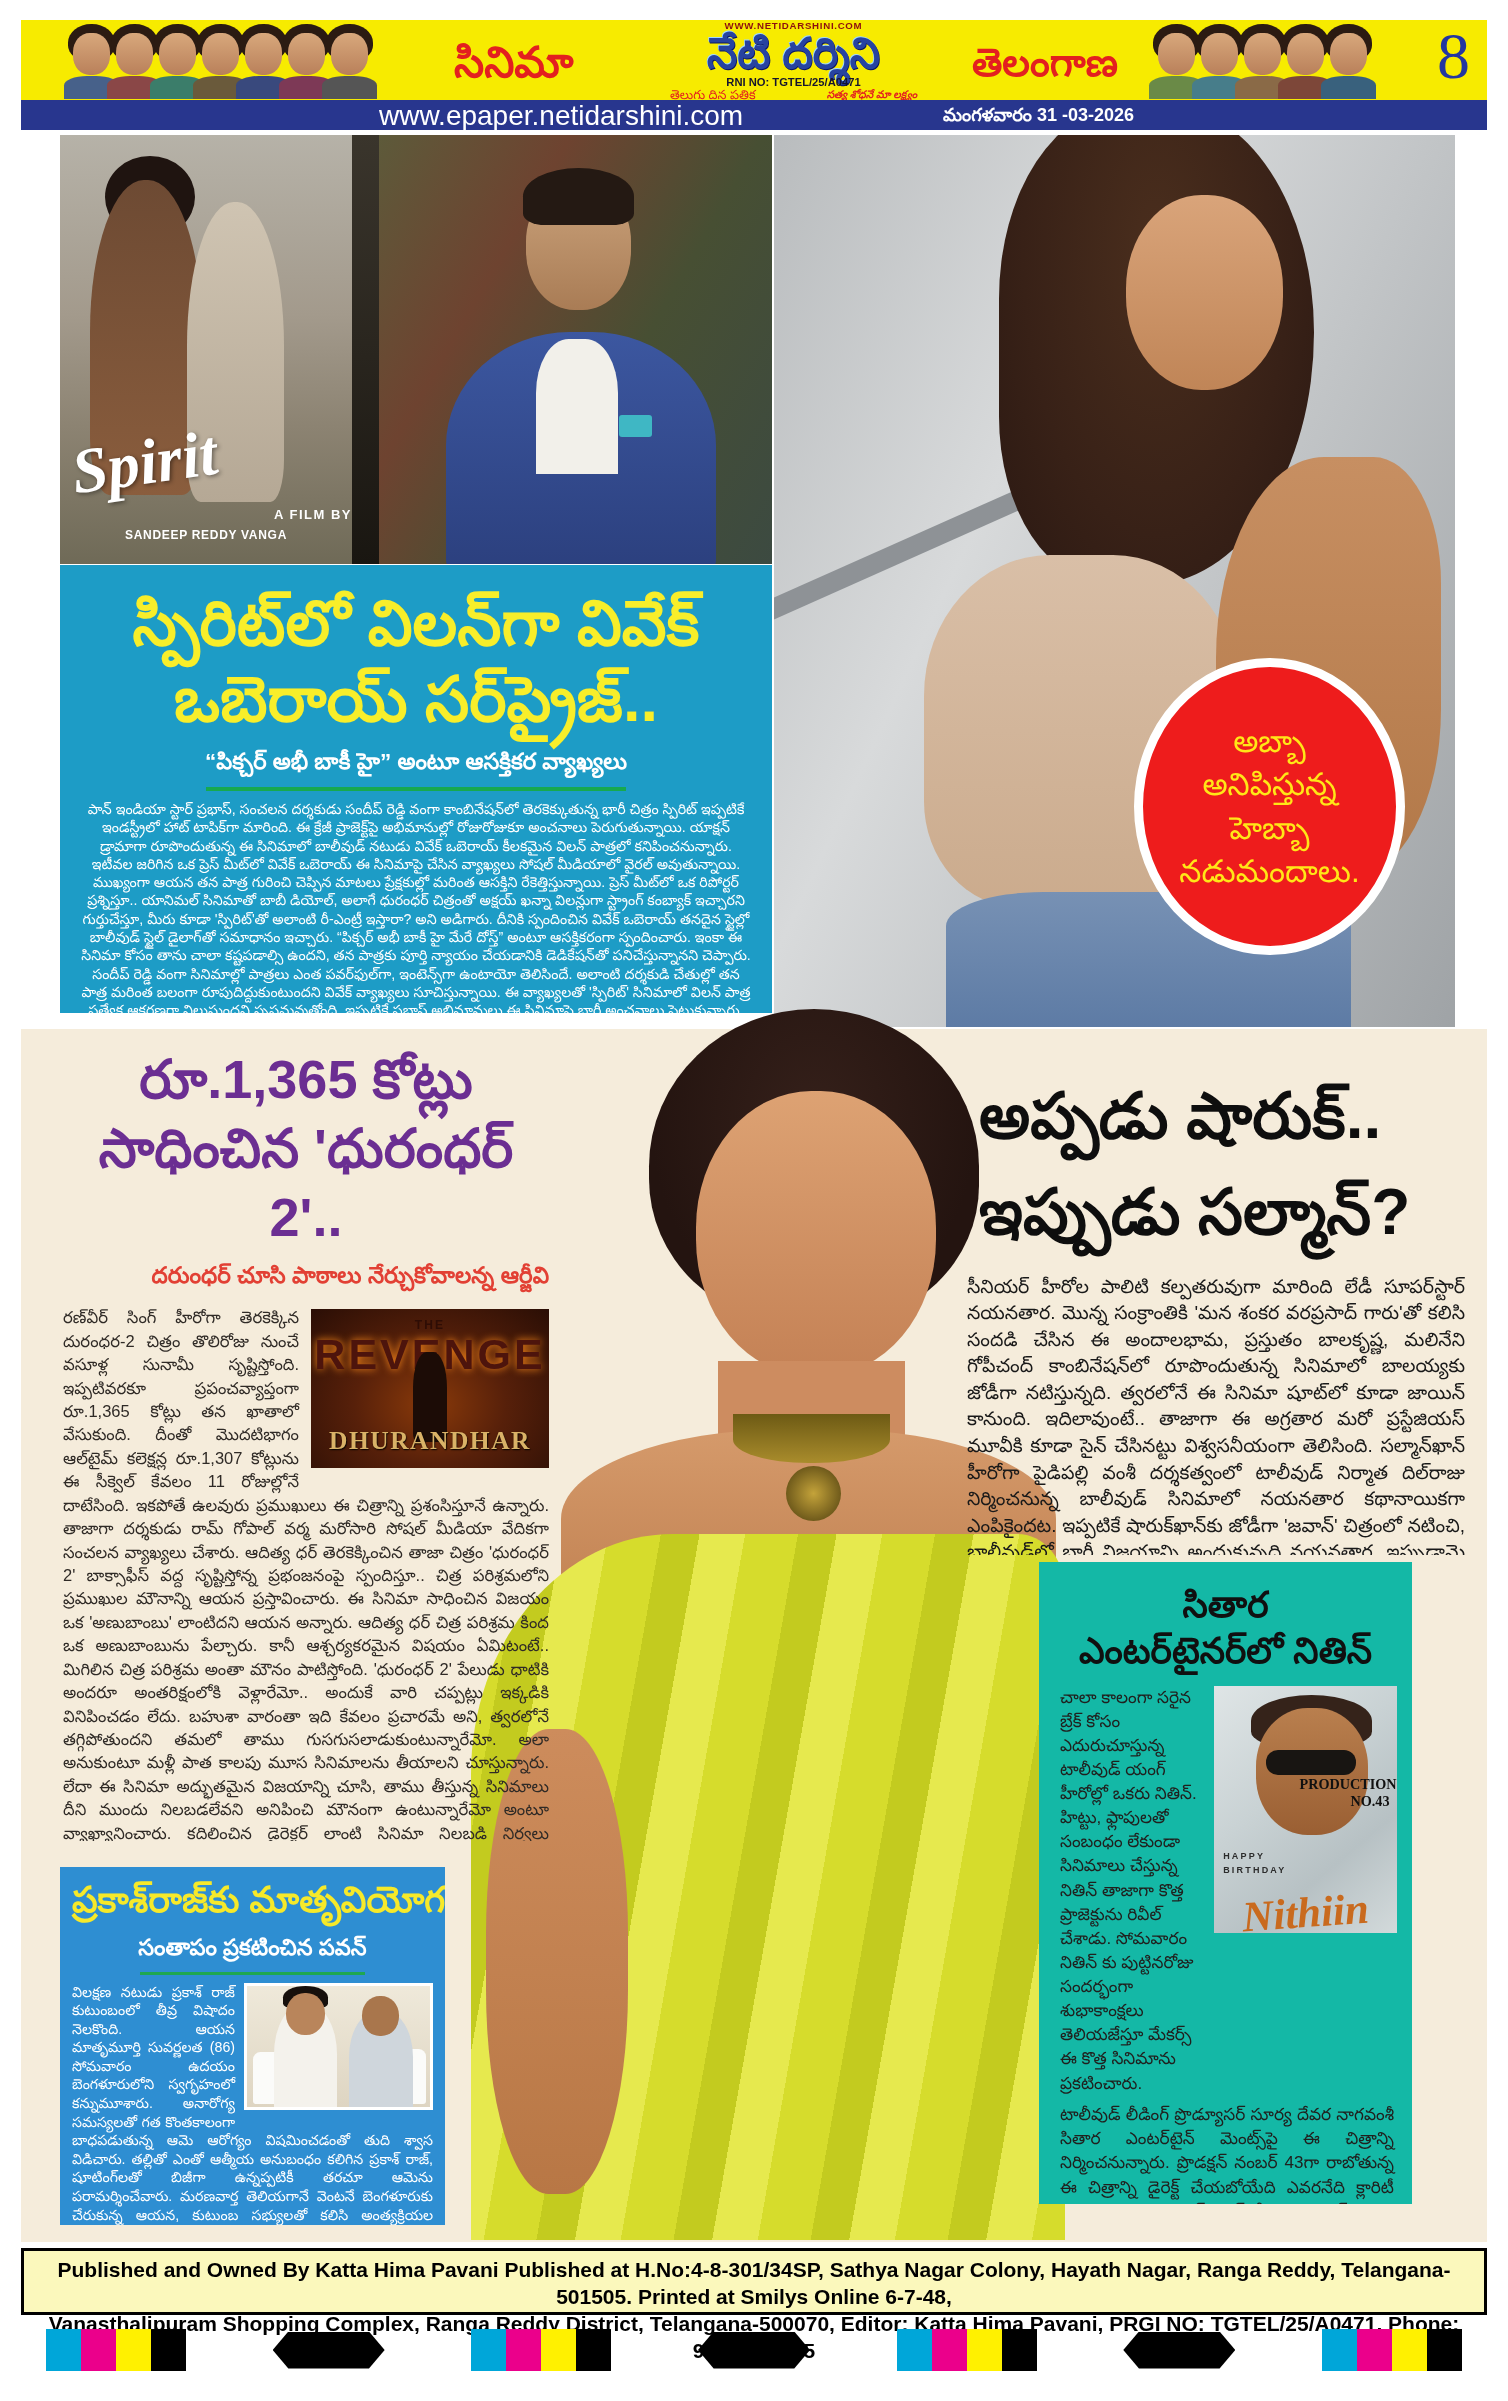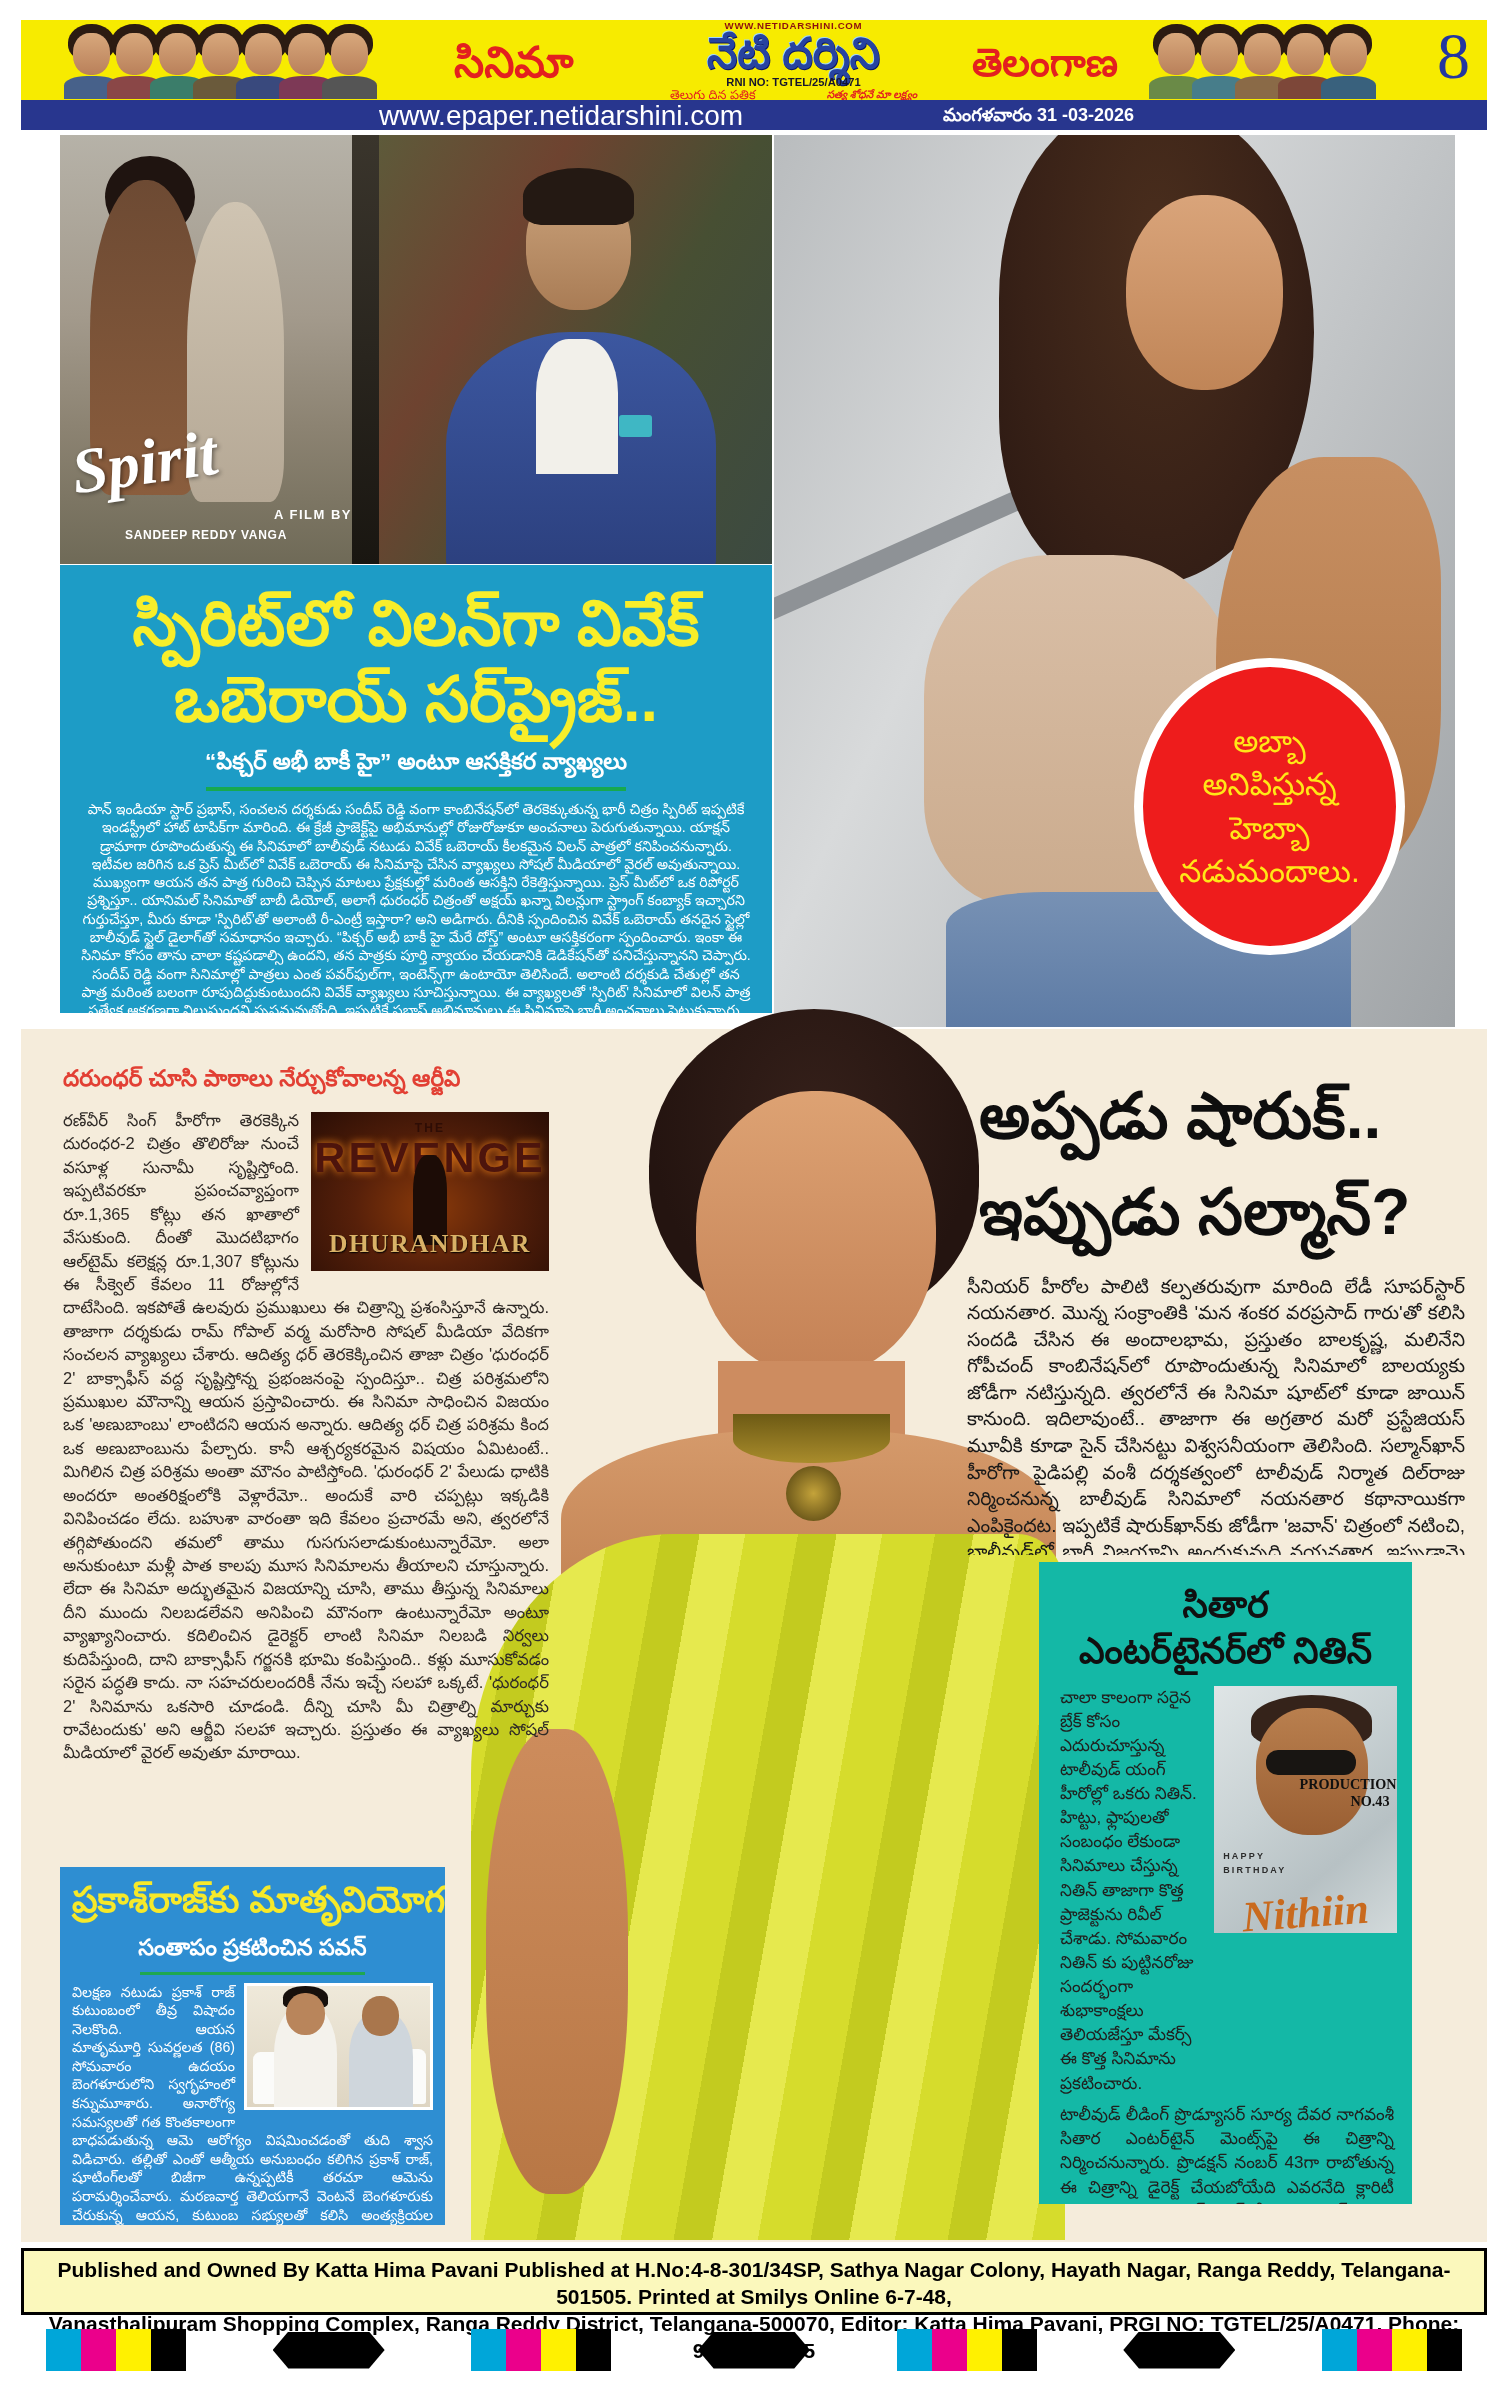--- a/index.html
+++ b/index.html
@@ -79,21 +79,21 @@
   .ny-neck{position:absolute;left:247px;top:352px;width:187px;height:105px;background:#cd8c60;}
   .ny-necklace{position:absolute;left:262px;top:405px;width:157px;height:49px;background:linear-gradient(#6d5a14,#a98c2c);border-radius:0 0 48% 48%;}
   .ny-pendant{position:absolute;left:315px;top:457px;width:55px;height:55px;background:radial-gradient(#c4a33a,#4c3c0e);border-radius:50%;}
   .ny-shoulders{position:absolute;left:90px;top:420px;width:495px;height:195px;background:linear-gradient(#d59a6b,#c08050);border-radius:46% 46% 20% 20%;}
   .ny-saree{position:absolute;left:0;top:525px;width:594px;height:706px;background:repeating-linear-gradient(100deg,#d6dc2c 0 52px,#c3cb1f 52px 90px,#e6e94e 90px 135px);border-radius:34% 8% 0 0;}
   .ny-arm{position:absolute;left:15px;top:720px;width:142px;height:465px;background:linear-gradient(#cd8c5c,#b87745);border-radius:44%;}
 
   
   .mid{position:absolute;left:63px;top:1045px;width:486px;height:796px;overflow:hidden;z-index:3;}
   .mid-h{font-size:54px;line-height:1.28;font-weight:bold;color:#6b2e92;text-align:center;}
-  .mid-sub{margin-top:20px;font-size:23px;font-weight:bold;color:#e24034;text-align:left;}
+  .mid-sub{margin-top:10px;font-size:23px;font-weight:bold;color:#e24034;text-align:right;}
   .mid-body{margin-top:12px;font-size:16.5px;line-height:1.42;color:#2f2a26;text-align:justify;}
   .dh-poster{float:right;width:238px;height:159px;margin:3px 0 7.5px 12px;position:relative;background:radial-gradient(ellipse at 50% 60%,#8a3a0a 0%,#57200a 45%,#2a0e05 100%);overflow:hidden;text-align:center;}
   .dh-the{margin-top:7.5px;font-size:12px;font-weight:bold;letter-spacing:2.2px;color:#2e0d05;}
   .dh-revenge{font-size:43px;font-weight:900;letter-spacing:3px;color:#4d140c;line-height:.95;text-shadow:0 0 9px #ff8c1a;}
   .dh-fig{position:absolute;left:102px;top:43px;width:34px;height:90px;background:#1c0c06;border-radius:40% 40% 10% 10%;}
   .dh-name{position:absolute;left:0;bottom:9px;width:100%;font-family:"Liberation Serif", serif;font-size:25.5px;font-weight:bold;letter-spacing:1.5px;color:#d9b267;text-shadow:0.7px 0.7px 1.5px #000;}
 
   
   .salman{position:absolute;left:967px;top:1068px;width:498px;height:487px;overflow:hidden;z-index:3;}
   .sal-h{font-size:64px;line-height:1.5;font-weight:bold;color:#0e0e0e;padding-left:12px;}
@@ -276,20 +276,24 @@
     <div class="ny-face"></div>
     <div class="ny-neck"></div>
     <div class="ny-shoulders"></div>
     <div class="ny-necklace"></div>
     <div class="ny-pendant"></div>
     <div class="ny-saree"></div>
     <div class="ny-arm"></div>
   </div>
 
   <div class="mid">
+    <div class="mid-h">
+      <div>రూ.1,365 కోట్లు</div>
+      <div>సాధించిన 'ధురంధర్ 2'..</div>
+    </div>
     <div class="mid-sub">దరుంధర్ చూసి పాఠాలు నేర్చుకోవాలన్న ఆర్జీవి</div>
     <div class="mid-body">
       <div class="dh-poster">
         <div class="dh-the">THE</div>
         <div class="dh-revenge">REVENGE</div>
         <div class="dh-fig"></div>
         <div class="dh-name">DHURANDHAR</div>
       </div>
       <span>రణ్‌వీర్ సింగ్ హీరోగా తెరకెక్కిన దురంధర-2 చిత్రం తొలిరోజు నుంచే వసూళ్ల సునామీ సృష్టిస్తోంది. ఇప్పటివరకూ ప్రపంచవ్యాప్తంగా రూ.1,365 కోట్లు తన ఖాతాలో వేసుకుంది. దీంతో మొదటిభాగం ఆల్‌టైమ్ కలెక్షన్ల రూ.1,307 కోట్లును ఈ సీక్వెల్ కేవలం 11 రోజుల్లోనే దాటేసింది. ఇకపోతే ఉలవురు ప్రముఖులు ఈ చిత్రాన్ని ప్రశంసిస్తూనే ఉన్నారు. తాజాగా దర్శకుడు రామ్ గోపాల్ వర్మ మరోసారి సోషల్ మీడియా వేదికగా సంచలన వ్యాఖ్యలు చేశారు. ఆదిత్య ధర్ తెరకెక్కించిన తాజా చిత్రం 'ధురంధర్ 2' బాక్సాఫీస్ వద్ద సృష్టిస్తోన్న ప్రభంజనంపై స్పందిస్తూ.. చిత్ర పరిశ్రమలోని ప్రముఖుల మౌనాన్ని ఆయన ప్రస్తావించారు. ఈ సినిమా సాధించిన విజయం ఒక 'అణుబాంబు' లాంటిదని ఆయన అన్నారు. ఆదిత్య ధర్ చిత్ర పరిశ్రమ కింద ఒక అణుబాంబును పేల్చారు. కానీ ఆశ్చర్యకరమైన విషయం ఏమిటంటే.. మిగిలిన చిత్ర పరిశ్రమ అంతా మౌనం పాటిస్తోంది. 'ధురంధర్ 2' పేలుడు ధాటికి అందరూ అంతరిక్షంలోకి వెళ్లారేమో.. అందుకే వారి చప్పట్లు ఇక్కడికి వినిపించడం లేదు. బహుశా వారంతా ఇది కేవలం ప్రచారమే అని, త్వరలోనే తగ్గిపోతుందని తమలో తాము గుసగుసలాడుకుంటున్నారేమో. అలా అనుకుంటూ మళ్లీ పాత కాలపు మూస సినిమాలను తీయాలని చూస్తున్నారు. లేదా ఈ సినిమా అద్భుతమైన విజయాన్ని చూసి, తాము తీస్తున్న సినిమాలు దీని ముందు నిలబడలేవని అనిపించి మౌనంగా ఉంటున్నారేమో అంటూ వ్యాఖ్యానించారు. కదిలించిన డైరెక్టర్ లాంటి సినిమా నిలబడి నిర్వలు కుదిపేస్తుంది, దాని బాక్సాఫీస్ గర్జనకి భూమి కంపిస్తుంది.. కళ్లు మూసుకోవడం సరైన పద్ధతి కాదు. నా సహచరులందరికీ నేను ఇచ్చే సలహా ఒక్కటే. 'ధురంధర్ 2' సినిమాను ఒకసారి చూడండి. దీన్ని చూసి మీ చిత్రాల్ని మార్చుకు రావేటందుకు' అని ఆర్జీవి సలహా ఇచ్చారు. ప్రస్తుతం ఈ వ్యాఖ్యలు సోషల్ మీడియాలో వైరల్ అవుతూ మారాయి.</span>
     </div>

